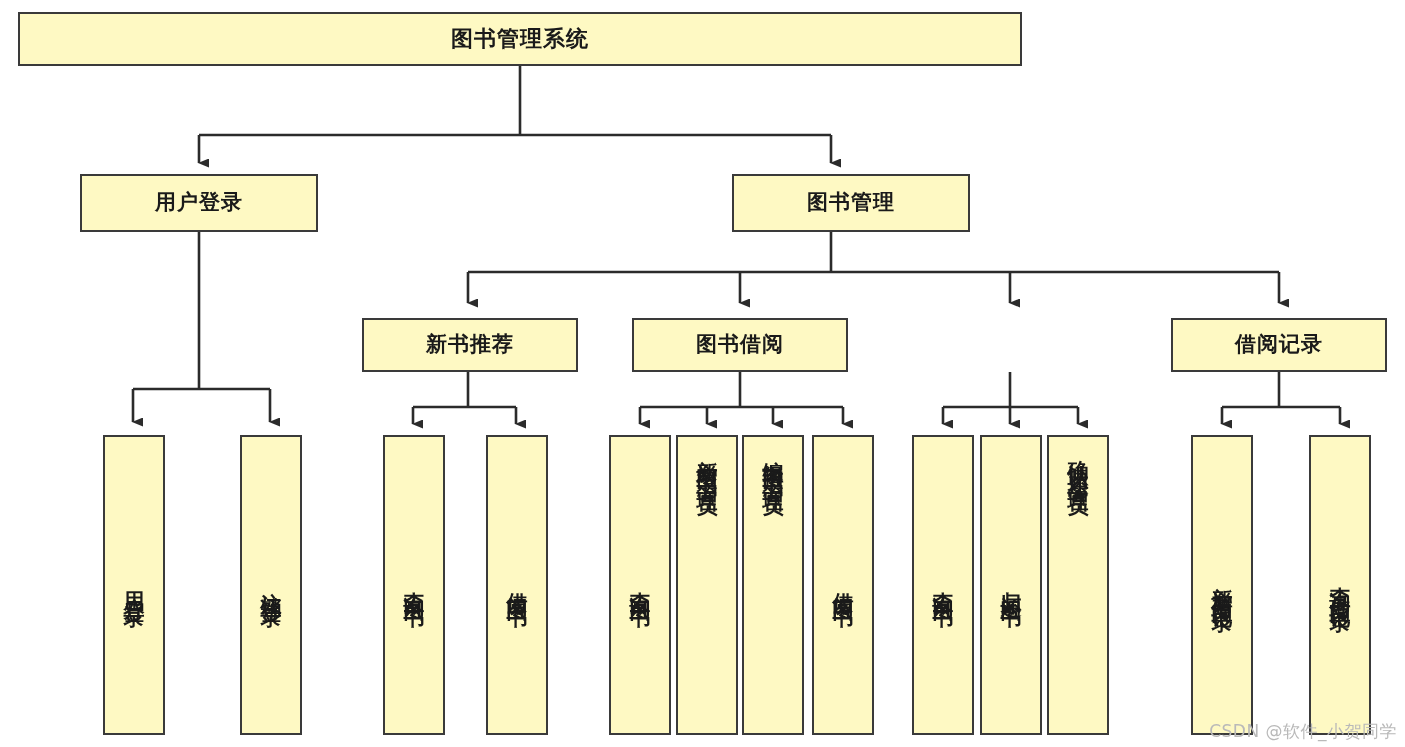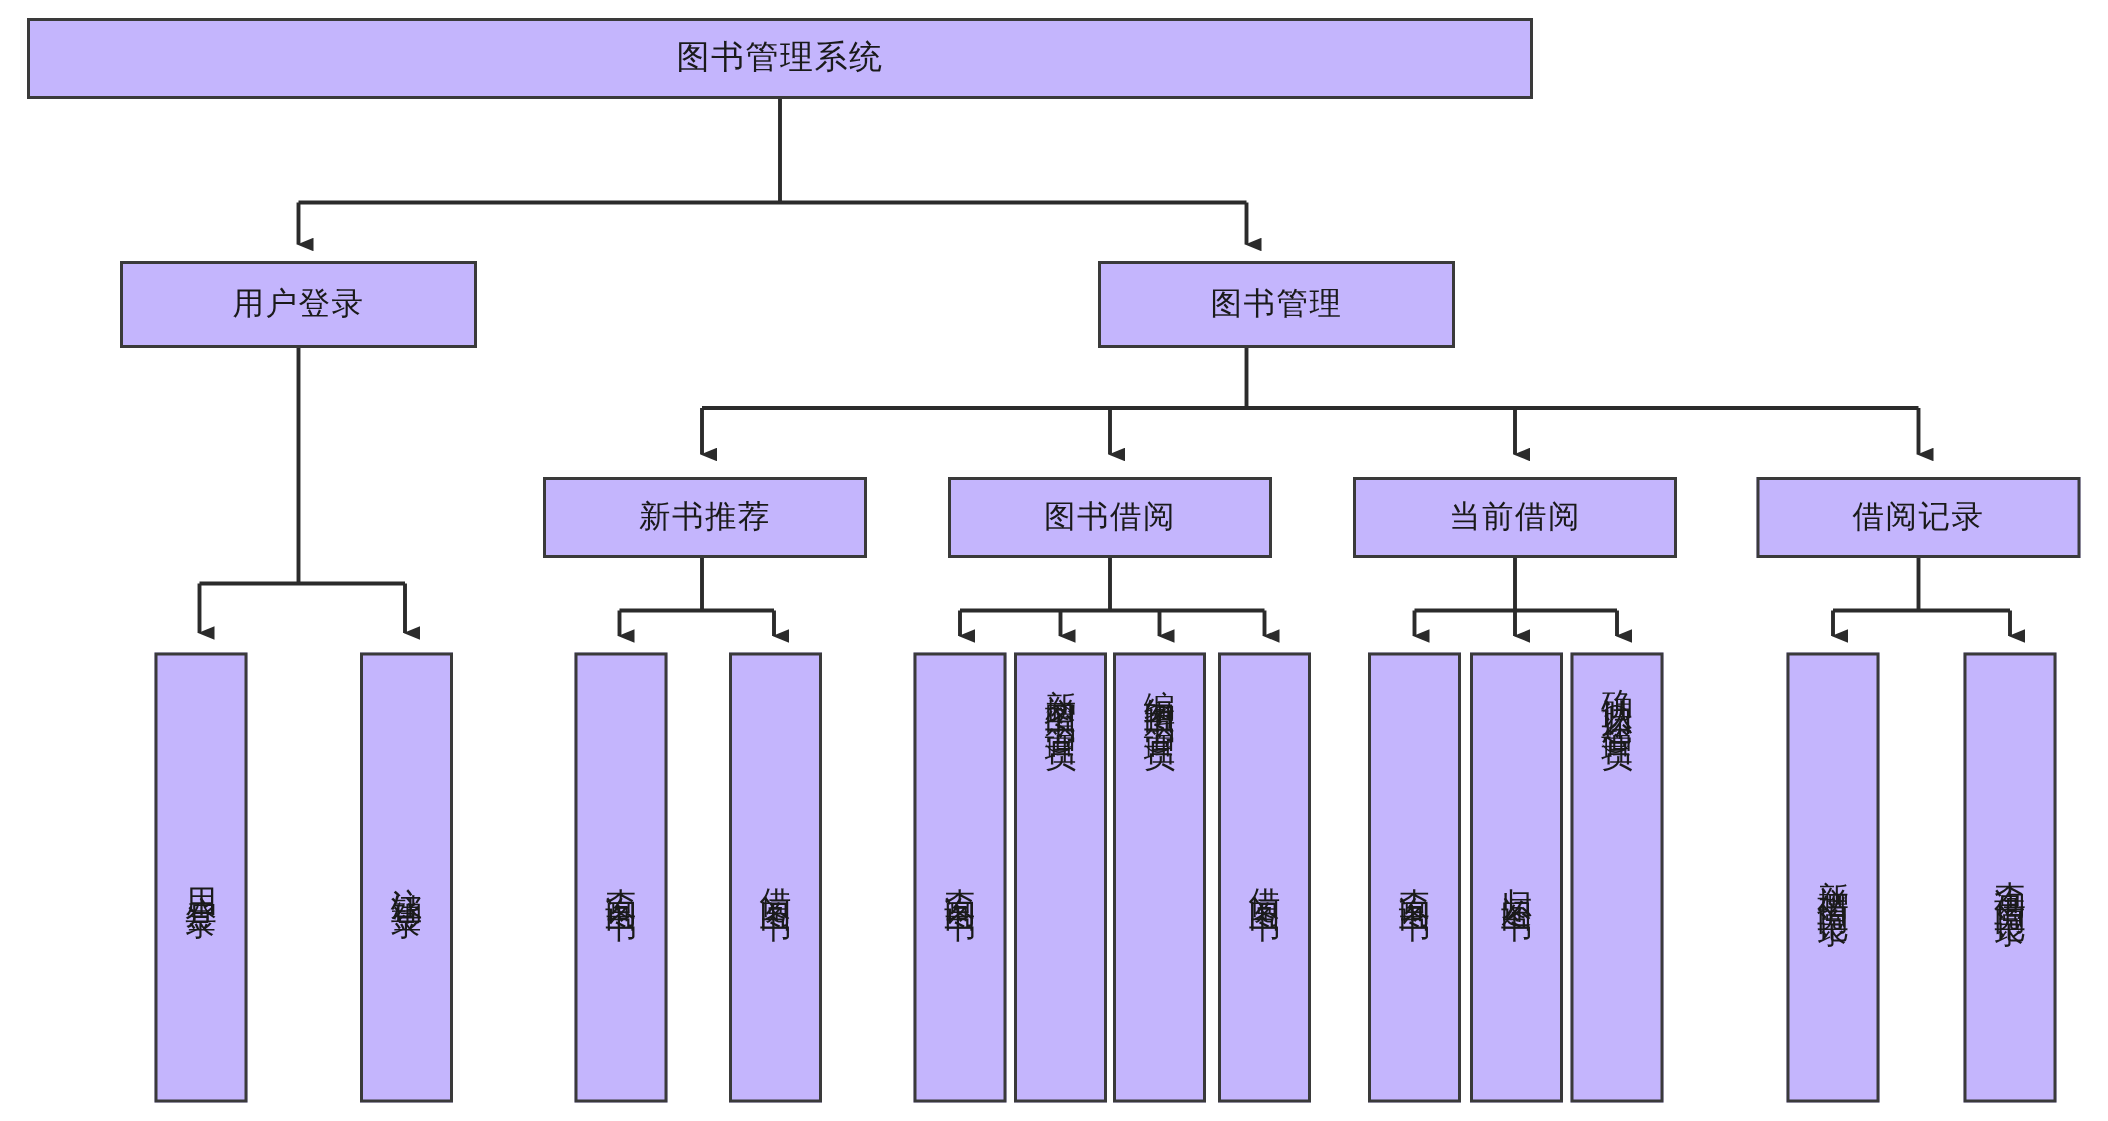--- a/index.html
+++ b/index.html
@@ -22,27 +22,28 @@
     position: absolute;
     left: 0;
     top: 0;
     width: 1405px;
     height: 747px;
     pointer-events: none;
   }
   .node {
     position: absolute;
     box-sizing: border-box;
-    background: #c4b5fd;
+    background: #fef9c3;
     border: 2px solid #3a3a3a;
     display: flex;
     align-items: center;
     justify-content: center;
     color: #1a1a1a;
     z-index: 2;
+    font-weight: bold;
   }
   .node.h {
     font-size: 21px;
     letter-spacing: 1px;
     line-height: 1.2;
   }
   .node.root {
     font-size: 22px;
   }
   .node.v {
@@ -141,23 +142,20 @@
   </div>
 
   <div class="node h" style="left:632px; top:318px; width:216px; height:54px;">
     <span>图书借阅</span>
   </div>
 
   <div class="node h" style="left:362px; top:318px; width:216px; height:54px;">
     <span>新书推荐</span>
   </div>
 
-  <div class="node h" style="left:902px; top:318px; width:216px; height:54px;">
-    <span>当前借阅</span>
-  </div>
 
   <div class="node h" style="left:1171px; top:318px; width:216px; height:54px;">
     <span>借阅记录</span>
   </div>
 
   <div class="node v mid" style="left:103px; top:435px; width:62px; height:300px;">
     <span class="vtext">用户登录</span>
   </div>
 
   <div class="node v mid" style="left:240px; top:435px; width:62px; height:300px;">
@@ -201,14 +199,15 @@
   </div>
 
   <div class="node v mid" style="left:1191px; top:435px; width:62px; height:300px;">
     <span class="vtext">新增借阅记录</span>
   </div>
 
   <div class="node v mid" style="left:1309px; top:435px; width:62px; height:300px;">
     <span class="vtext">查询借阅记录</span>
   </div>
 
+  <div class="watermark">CSDN @软件_小贺同学</div>
 
 </div>
 
 </body></html>

